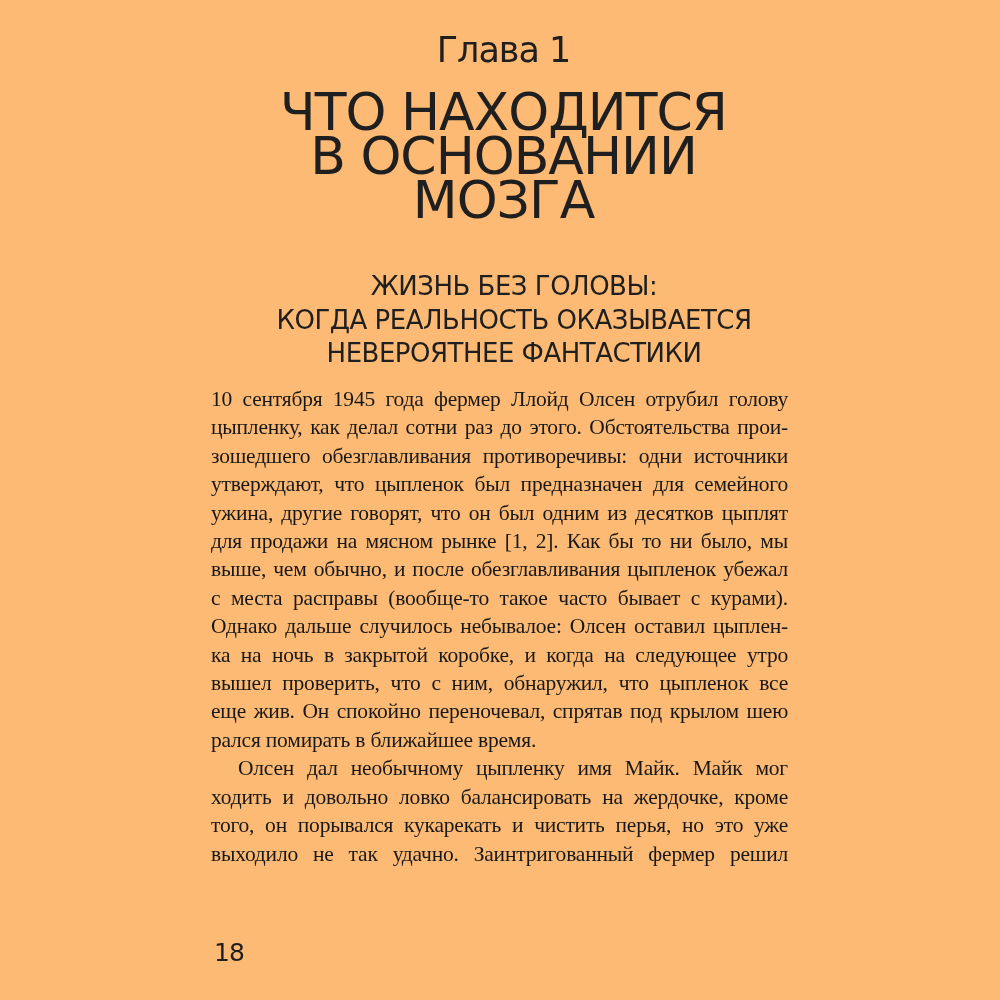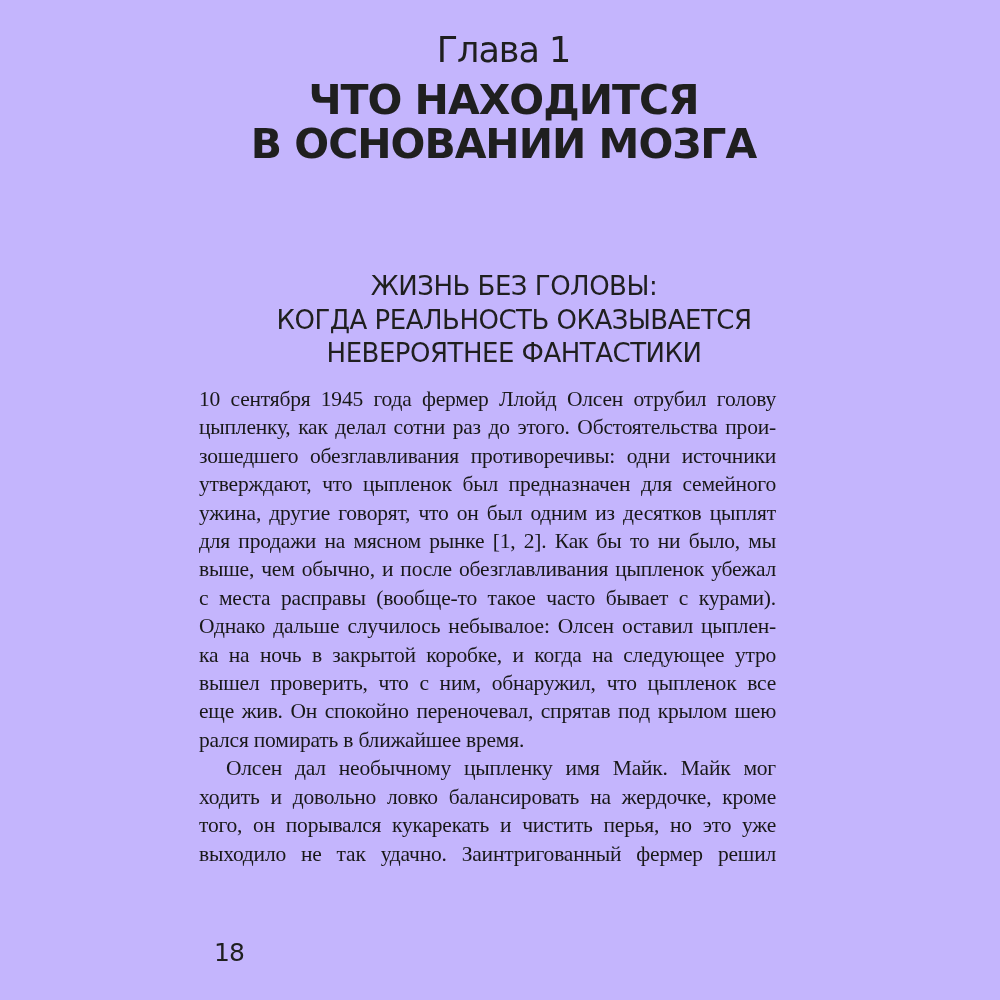--- a/index.html
+++ b/index.html
@@ -4,21 +4,21 @@
 <style>
   html, body {
     margin: 0;
     padding: 0;
     background: #ffffff;
   }
   .page {
     position: relative;
     width: 1000px;
     height: 1000px;
-    background: #c4b5fd;
+    background: #fdba74;
     overflow: hidden;
     color: #1b1b1b;
   }
 
   
   .chapter-head {
     position: absolute;
     left: 215px;
     top: 30px;
     width: 577px;
@@ -26,25 +26,25 @@
     font-family: "DejaVu Sans", sans-serif;
     color: #1f1f1f;
   }
   .chapter-label {
     font-size: 35px;
     line-height: 40px;
     letter-spacing: -1px;
     font-weight: normal;
   }
   .chapter-title {
-    margin-top: 8px;
-    font-size: 41px;
+    margin-top: 20px;
+    font-size: 52px;
     line-height: 44px;
     letter-spacing: -1px;
-    font-weight: 700;
+    font-weight: 400;
   }
   .chapter-title .hline { text-align: center; }
 
   
   .section-heading {
     position: absolute;
     left: 214px;
     top: 270px;
     width: 600px;
     font-family: "DejaVu Sans", sans-serif;
@@ -52,21 +52,21 @@
     line-height: 33.5px;
     letter-spacing: -0.5px;
     font-weight: 500;
     color: #1f1f1f;
   }
   .section-heading .hline { text-align: center; }
 
   
   .body-text {
     position: absolute;
-    left: 199px;
+    left: 211px;
     top: 385px;
     width: 577px;
     font-family: "Liberation Serif", "DejaVu Serif", serif;
     font-size: 21.5px;
     letter-spacing: -0.2px;
     color: #181818;
   }
   .bline {
     line-height: 28.4px;
     white-space: nowrap;

